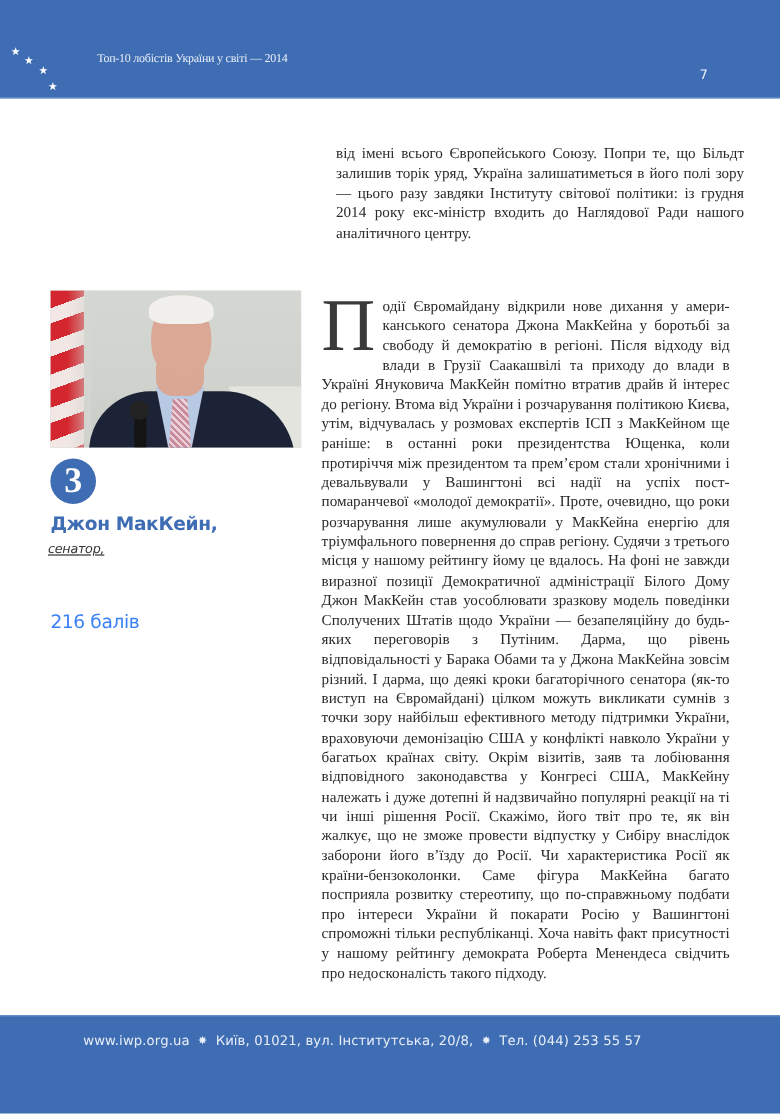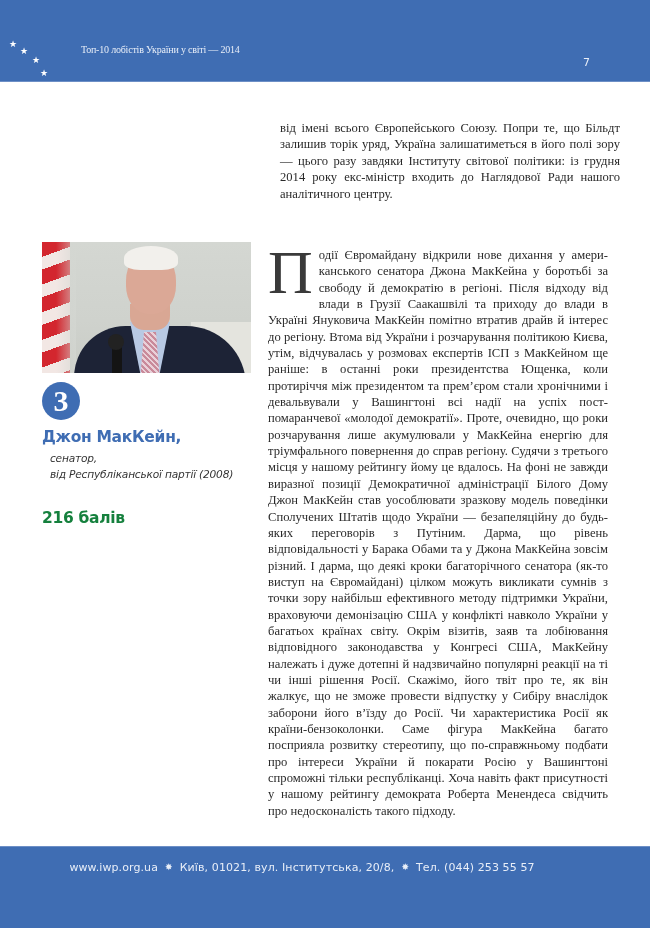--- a/index.html
+++ b/index.html
@@ -73,28 +73,28 @@
     border-radius: 50%; background: #3f6db3;
     color: #ffffff; font-family: "Liberation Serif", serif; font-weight: bold;
     font-size: 30px; line-height: 38px; text-align: center;
   }
   .person-name {
     position: absolute; left: 42px; top: 428px;
     color: #3f6db3; font-family: "DejaVu Sans", sans-serif; font-weight: bold;
     font-size: 15.5px; letter-spacing: -0.3px; text-align: right;
   }
   .person-desc {
-    position: absolute; left: 50px; top: 450px; width: 210px;
+    position: absolute; left: 40px; top: 450px; width: 210px;
     color: #333333; font-family: "DejaVu Sans", sans-serif; font-style: italic;
-    font-size: 10.6px; line-height: 16px; letter-spacing: -0.2px;
+    font-size: 10.6px; line-height: 16px; letter-spacing: -0.2px; text-decoration: underline;
   }
   .person-desc div { white-space: nowrap; }
   .score {
     position: absolute; left: 42px; top: 509px;
-    color: #15803d; font-family: "DejaVu Sans", sans-serif; font-weight: bold;
+    color: #3b82f6; font-family: "DejaVu Sans", sans-serif; font-weight: normal;
     font-size: 15.5px; letter-spacing: -0.3px;
   }
   .article {
     position: absolute; left: 268px; top: 247px; width: 340px;
     font-size: 12.6px; line-height: 16.35px; color: #2a2a2a;
     text-align: justify;
   }
   .dropcap {
     float: left; font-size: 62px; line-height: 46px; margin: 2px 6px 0 0;
     color: #3a3a3a; font-family: "Liberation Serif", serif;
@@ -139,21 +139,20 @@
   <div class="head"></div>
   <div class="hair"></div>
   <div class="mic"></div>
   <div class="mic-head"></div>
 </div>
 
 <div class="rank-badge">3</div>
 <div class="person-name">Джон МакКейн,</div>
 <div class="person-desc">
   <div>сенатор,</div>
-  <div>від Республіканської партії (2008)</div>
 </div>
 <div class="score">216 балів</div>
 
 <div class="article">
   <span class="dropcap">П</span><span>одії Євромайдану відкрили нове дихання у амери­канського сенатора Джона МакКейна у боротьбі за свободу й демократію в регіоні. Після відходу від влади в Грузії Саакашвілі та приходу до влади в Украї­ні Януковича МакКейн помітно втратив драйв й інтерес до регіону. Втома від України і розчарування політикою Києва, утім, відчувалась у розмовах експертів ІСП з МакКейном ще раніше: в останні роки президентства Ющенка, коли протиріччя між президентом та прем’єром стали хроніч­ними і девальвували у Вашингтоні всі надії на успіх пост­помаранчевої «молодої демократії». Проте, очевидно, що роки розчарування лише акумулювали у МакКейна енергію для тріумфального повернення до справ регіону. Судячи з третього місця у нашому рейтингу йому це вдалось. На фоні не завжди виразної позиції Демократичної адміністра­ції Білого Дому Джон МакКейн став уособлювати зразкову модель поведінки Сполучених Штатів щодо України — без­апеляційну до будь-яких переговорів з Путіним. Дарма, що рівень відповідальності у Барака Обами та у Джона Мак­Кейна зовсім різний. І дарма, що деякі кроки багаторічно­го сенатора (як-то виступ на Євромайдані) цілком можуть викликати сумнів з точки зору найбільш ефективного ме­тоду підтримки України, враховуючи демонізацію США у конфлікті навколо України у багатьох країнах світу. Окрім візитів, заяв та лобіювання відповідного законодавства у Конгресі США, МакКейну належать і дуже дотепні й над­звичайно популярні реакції на ті чи інші рішення Росії. Ска­жімо, його твіт про те, як він жалкує, що не зможе провести відпустку у Сибіру внаслідок заборони його в’їзду до Росії. Чи характеристика Росії як країни-бензоколонки. Саме фі­гура МакКейна багато посприяла розвитку стереотипу, що по-справжньому подбати про інтереси України й покарати Росію у Вашингтоні спроможні тільки республіканці. Хоча навіть факт присутності у нашому рейтингу демократа Ро­берта Менендеса свідчить про недосконалість такого під­ходу.</span>
 </div>
 
 <div class="footer">
   <div class="footer-line">
     <span>www.iwp.org.ua</span><span class="sep">✸</span><span>Київ, 01021, вул. Інститутська, 20/8,</span><span class="sep">✸</span><span>Тел. (044) 253 55 57</span>

